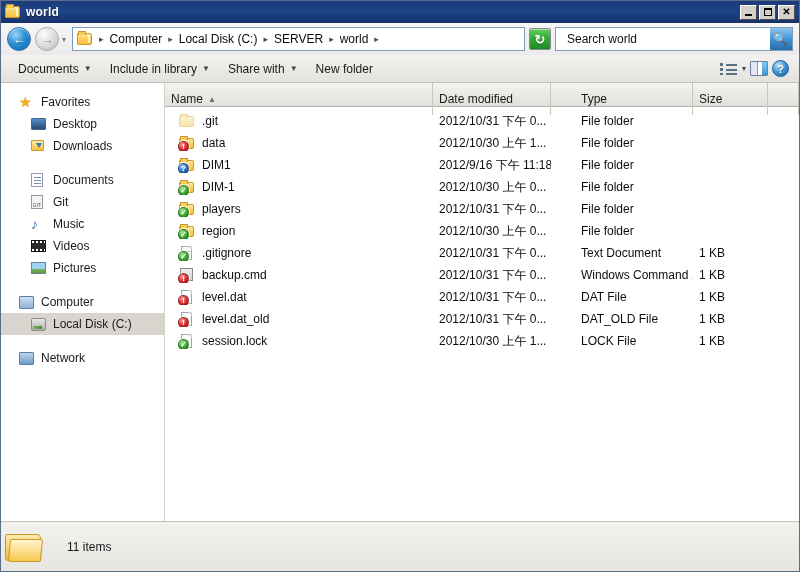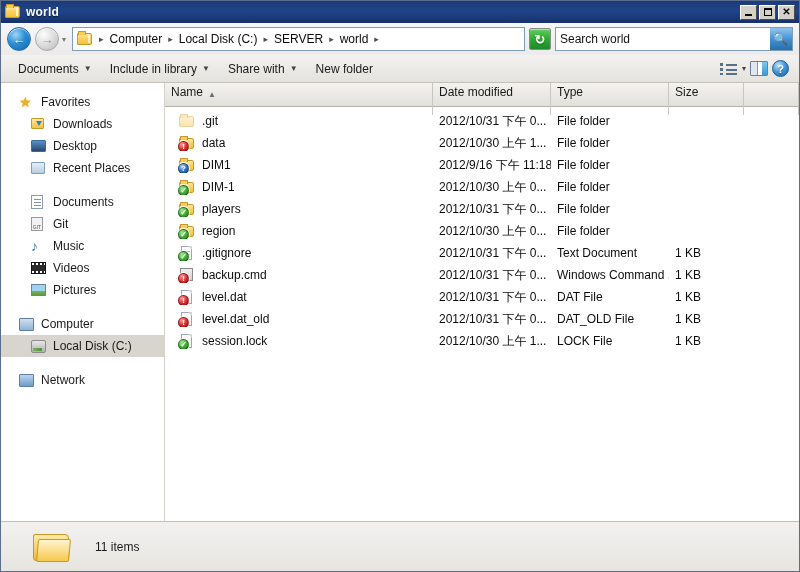--- a/index.html
+++ b/index.html
@@ -98,21 +98,21 @@
     border:1px solid #8a8a8a; border-radius:2px;
     background: linear-gradient(180deg,#5fce5f 0%,#2faa2f 50%,#1d8a2a 100%);
     display:flex;align-items:center;justify-content:center;
     color:#fff; font-size:13px; font-weight:bold;
     text-shadow:0 1px 1px rgba(0,0,0,.35);
     box-shadow: inset 0 1px 1px rgba(255,255,255,.5);
   }
   .searchbox {
     width:238px; height:24px; flex:0 0 auto;
     background:#fff; border:1px solid #7f9db9;
-    display:flex; align-items:center;
+    display:flex; align-items:center;padding-left:7px;
   }
   .searchbox input {
     border:none; outline:none; flex:1 1 auto;
     font-family:"Liberation Sans", sans-serif; font-size:12px;
     color:#111; padding:0 4px; background:transparent;
   }
   .search-ico {
     width:22px;height:22px;flex:0 0 auto;
     background: linear-gradient(180deg,#8fc4ee 0%,#3d8fd4 55%,#2a6ea8 100%);
     display:flex;align-items:center;justify-content:center;
@@ -194,30 +194,30 @@
   .ic-net { width:15px;height:13px;margin-top:2px;background:linear-gradient(180deg,#bcd6ee,#6e9cc6);border:1px solid #5f7fa0;border-radius:1px;}
 
   
   .listpane { flex:1 1 auto; display:flex; flex-direction:column; min-width:0; background:#fff; }
   .colhead {
     display:flex; height:24px; flex:0 0 auto;
     background: linear-gradient(180deg,#f4f3f1 0%,#e2e0db 100%);
     border-bottom:1px solid #b5b2ab;
   }
   .col {
-    display:flex; align-items:flex-end;
+    display:flex; align-items:center;
     font-size:12px; color:#1a1a1a;
     padding:16px 6px;
     border-right:1px solid #c9c6bf;
     white-space:nowrap; overflow:hidden;
   }
   .col .sortmark { font-size:8px; color:#6b6b6b; margin-left:5px; }
   .c-name { width:268px; flex:0 0 268px; }
   .c-date { width:118px; flex:0 0 118px; }
-  .c-type { width:118px; flex:0 0 118px; }
+  .c-type { width:118px; flex:0 0 118px;margin-left:24px; }
   .c-size { width:75px; flex:0 0 75px; justify-content:flex-start; }
   .c-pad  { flex:1 1 auto; }
 
   .rows { flex:1 1 auto; overflow:hidden; padding-top:3px; }
   .row { display:flex; height:22px; align-items:center; }
   .cell {
     font-size:12px; color:#0d0d0d;
     padding:0 6px; white-space:nowrap; overflow:hidden;
     display:flex; align-items:center;
   }
@@ -260,21 +260,21 @@
   }
   .badge.ok  { background: radial-gradient(circle at 34% 28%, #a9eb9a 0%, #3ea832 55%, #20761c 100%); }
   .badge.mod { background: radial-gradient(circle at 34% 28%, #ff9f9f 0%, #d62b2b 55%, #9c1313 100%); }
   .badge.unk { background: radial-gradient(circle at 34% 28%, #a8cdf5 0%, #2c6fc4 55%, #17407c 100%); }
 
   
   .statusbar {
     height:50px; flex:0 0 auto;
     background: linear-gradient(180deg,#f2f1ef 0%,#e7e5e0 100%);
     border-top:1px solid #c3c0b8;
-    display:flex; align-items:center; padding:0 30px; gap:22px;
+    display:flex; align-items:center; padding:0 2px; gap:22px;
   }
   .status-folder { width:42px;height:34px;position:relative;flex:0 0 auto;}
   .status-folder .back {
     position:absolute;left:2px;top:4px;width:36px;height:27px;
     background:linear-gradient(180deg,#ffeaa9,#f3bb36);
     border:1px solid #c9972a;border-radius:2px 4px 3px 3px;
   }
   .status-folder .front {
     position:absolute;left:6px;top:9px;width:33px;height:23px;
     background:linear-gradient(180deg,#fff4cf,#f6c94e);
@@ -378,35 +378,29 @@
 
     <div class="navpane">
 
       <div class="nav-group">
         <div class="nav-row">
           <span class="nav-ico ic-star">★</span>
           <span>Favorites</span>
         </div>
         <div class="nav-row child">
           <span class="nav-ico">
+              <span class="ic-monitor" style="display:block"></span>
+            </span>
+          <span>Desktop</span>
+        </div>
+        <div class="nav-row child">
+          <span class="nav-ico">
               <span class="ic-dl" style="display:block"></span>
             </span>
           <span>Downloads</span>
-        </div>
-        <div class="nav-row child">
-          <span class="nav-ico">
-              <span class="ic-monitor" style="display:block"></span>
-            </span>
-          <span>Desktop</span>
-        </div>
-        <div class="nav-row child">
-          <span class="nav-ico">
-              <span class="ic-recent" style="display:block"></span>
-            </span>
-          <span>Recent Places</span>
         </div>
       </div>
 
       <div class="nav-group">
         <div class="nav-row child">
           <span class="nav-ico">
               <span class="ic-doc" style="display:block"></span>
             </span>
           <span>Documents</span>
         </div>

